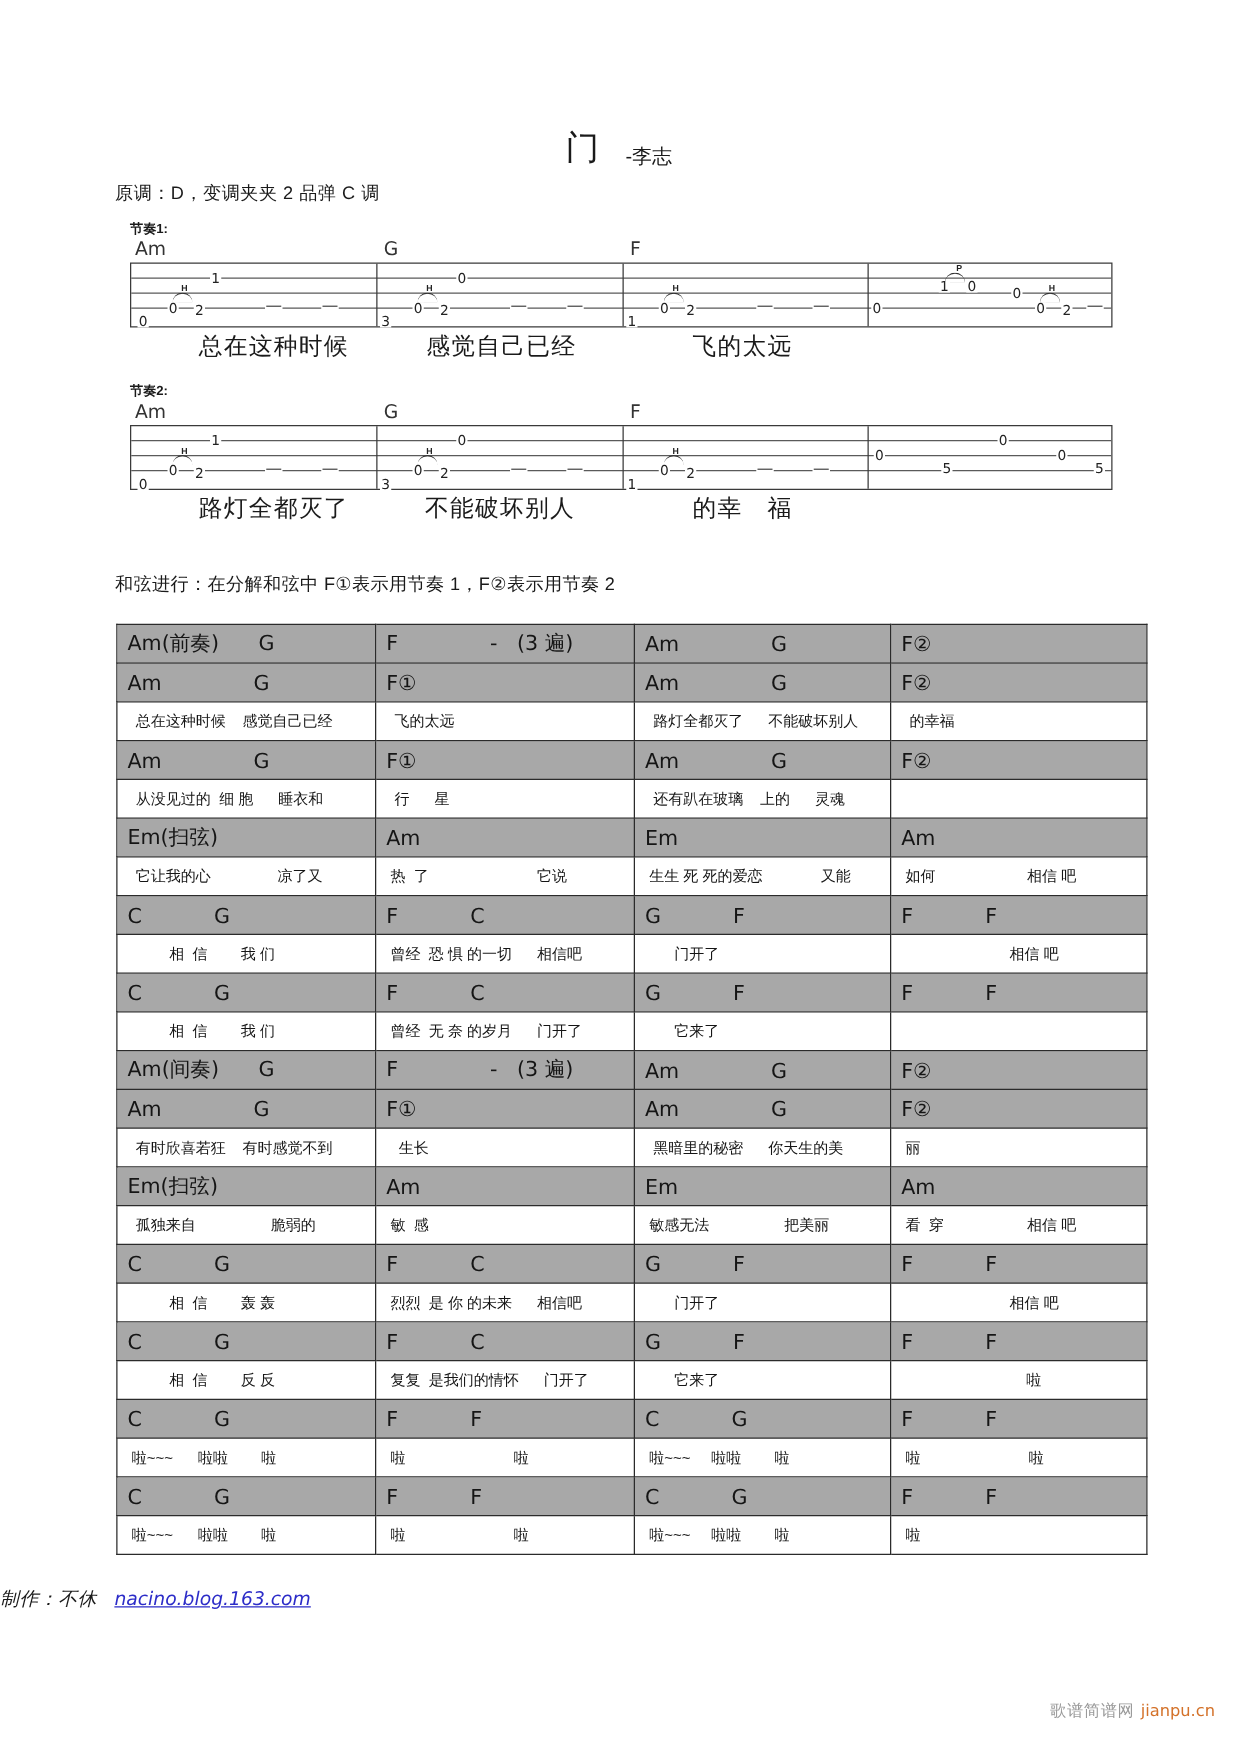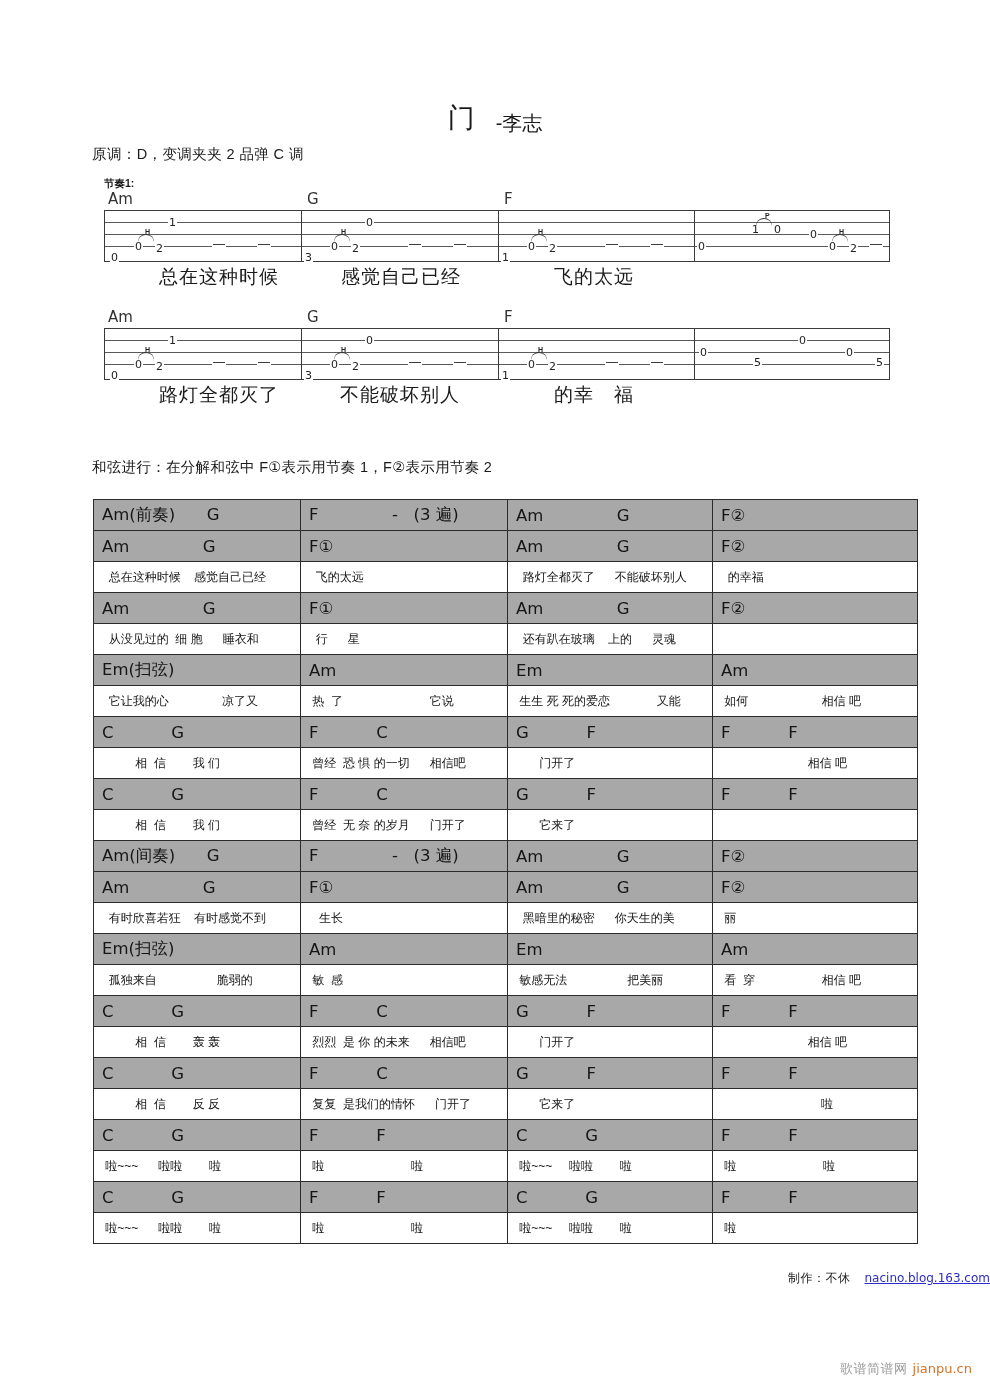--- a/index.html
+++ b/index.html
@@ -22,21 +22,21 @@
     left: 0; right: 0;
     top: 100px;
     text-align: center;
   }
   .song-title {
     font-size: 27px;
     letter-spacing: 1px;
     color: #1a1a1a;
   }
   .song-artist {
-    font-size: 20px;
+    font-size: 16px;
     color: #1a1a1a;
     margin-left: 20px;
     position: relative;
     top: 3px;
   }
 
   .key-note {
     position: absolute;
     left: 92px;
     top: 145px;
@@ -181,23 +181,24 @@
   .chord-table col.c1 { width: 207px; }
   .chord-table col.c2 { width: 207px; }
   .chord-table col.c3 { width: 205px; }
   .chord-table col.c4 { width: 205px; }
 
   
   .footer {
     position: absolute;
     left: 0; right: 0;
     top: 1270px;
-    text-align: right;
-    font-size: 12px;
-    color: #1a1a1a;
+    text-align: left;
+    font-size: 15px;
+    color: #1a1a1a;
+    font-style: italic;
   }
   .footer .credit { letter-spacing: 0.5px; }
   .footer .site-link {
     color: #2c2cc8;
     text-decoration: underline;
     margin-left: 14px;
     font-family: "DejaVu Sans", sans-serif;
   }
 
   .watermark {
@@ -273,20 +274,21 @@
     <span class="dash" style="left:764px; top:29px;">—</span>
   </div>
   <div class="lyricline">
     <span style="left:55px;">总在这种时候</span>
     <span style="left:237px;">感觉自己已经</span>
     <span style="left:450px;">飞的太远</span>
   </div>
 </div>
 
 <div class="tab-block second">
+  <div class="rhythm-label">节奏2:</div>
   <div class="chordline">
     <span style="left:4px;">Am</span>
     <span style="left:203px;">G</span>
     <span style="left:400px;">F</span>
   </div>
   <div class="staff">
     <div class="hline" style="top:11px;"></div>
     <div class="hline" style="top:23px;"></div>
     <div class="hline" style="top:35px;"></div>
     <div class="barline" style="left:196px;"></div>

